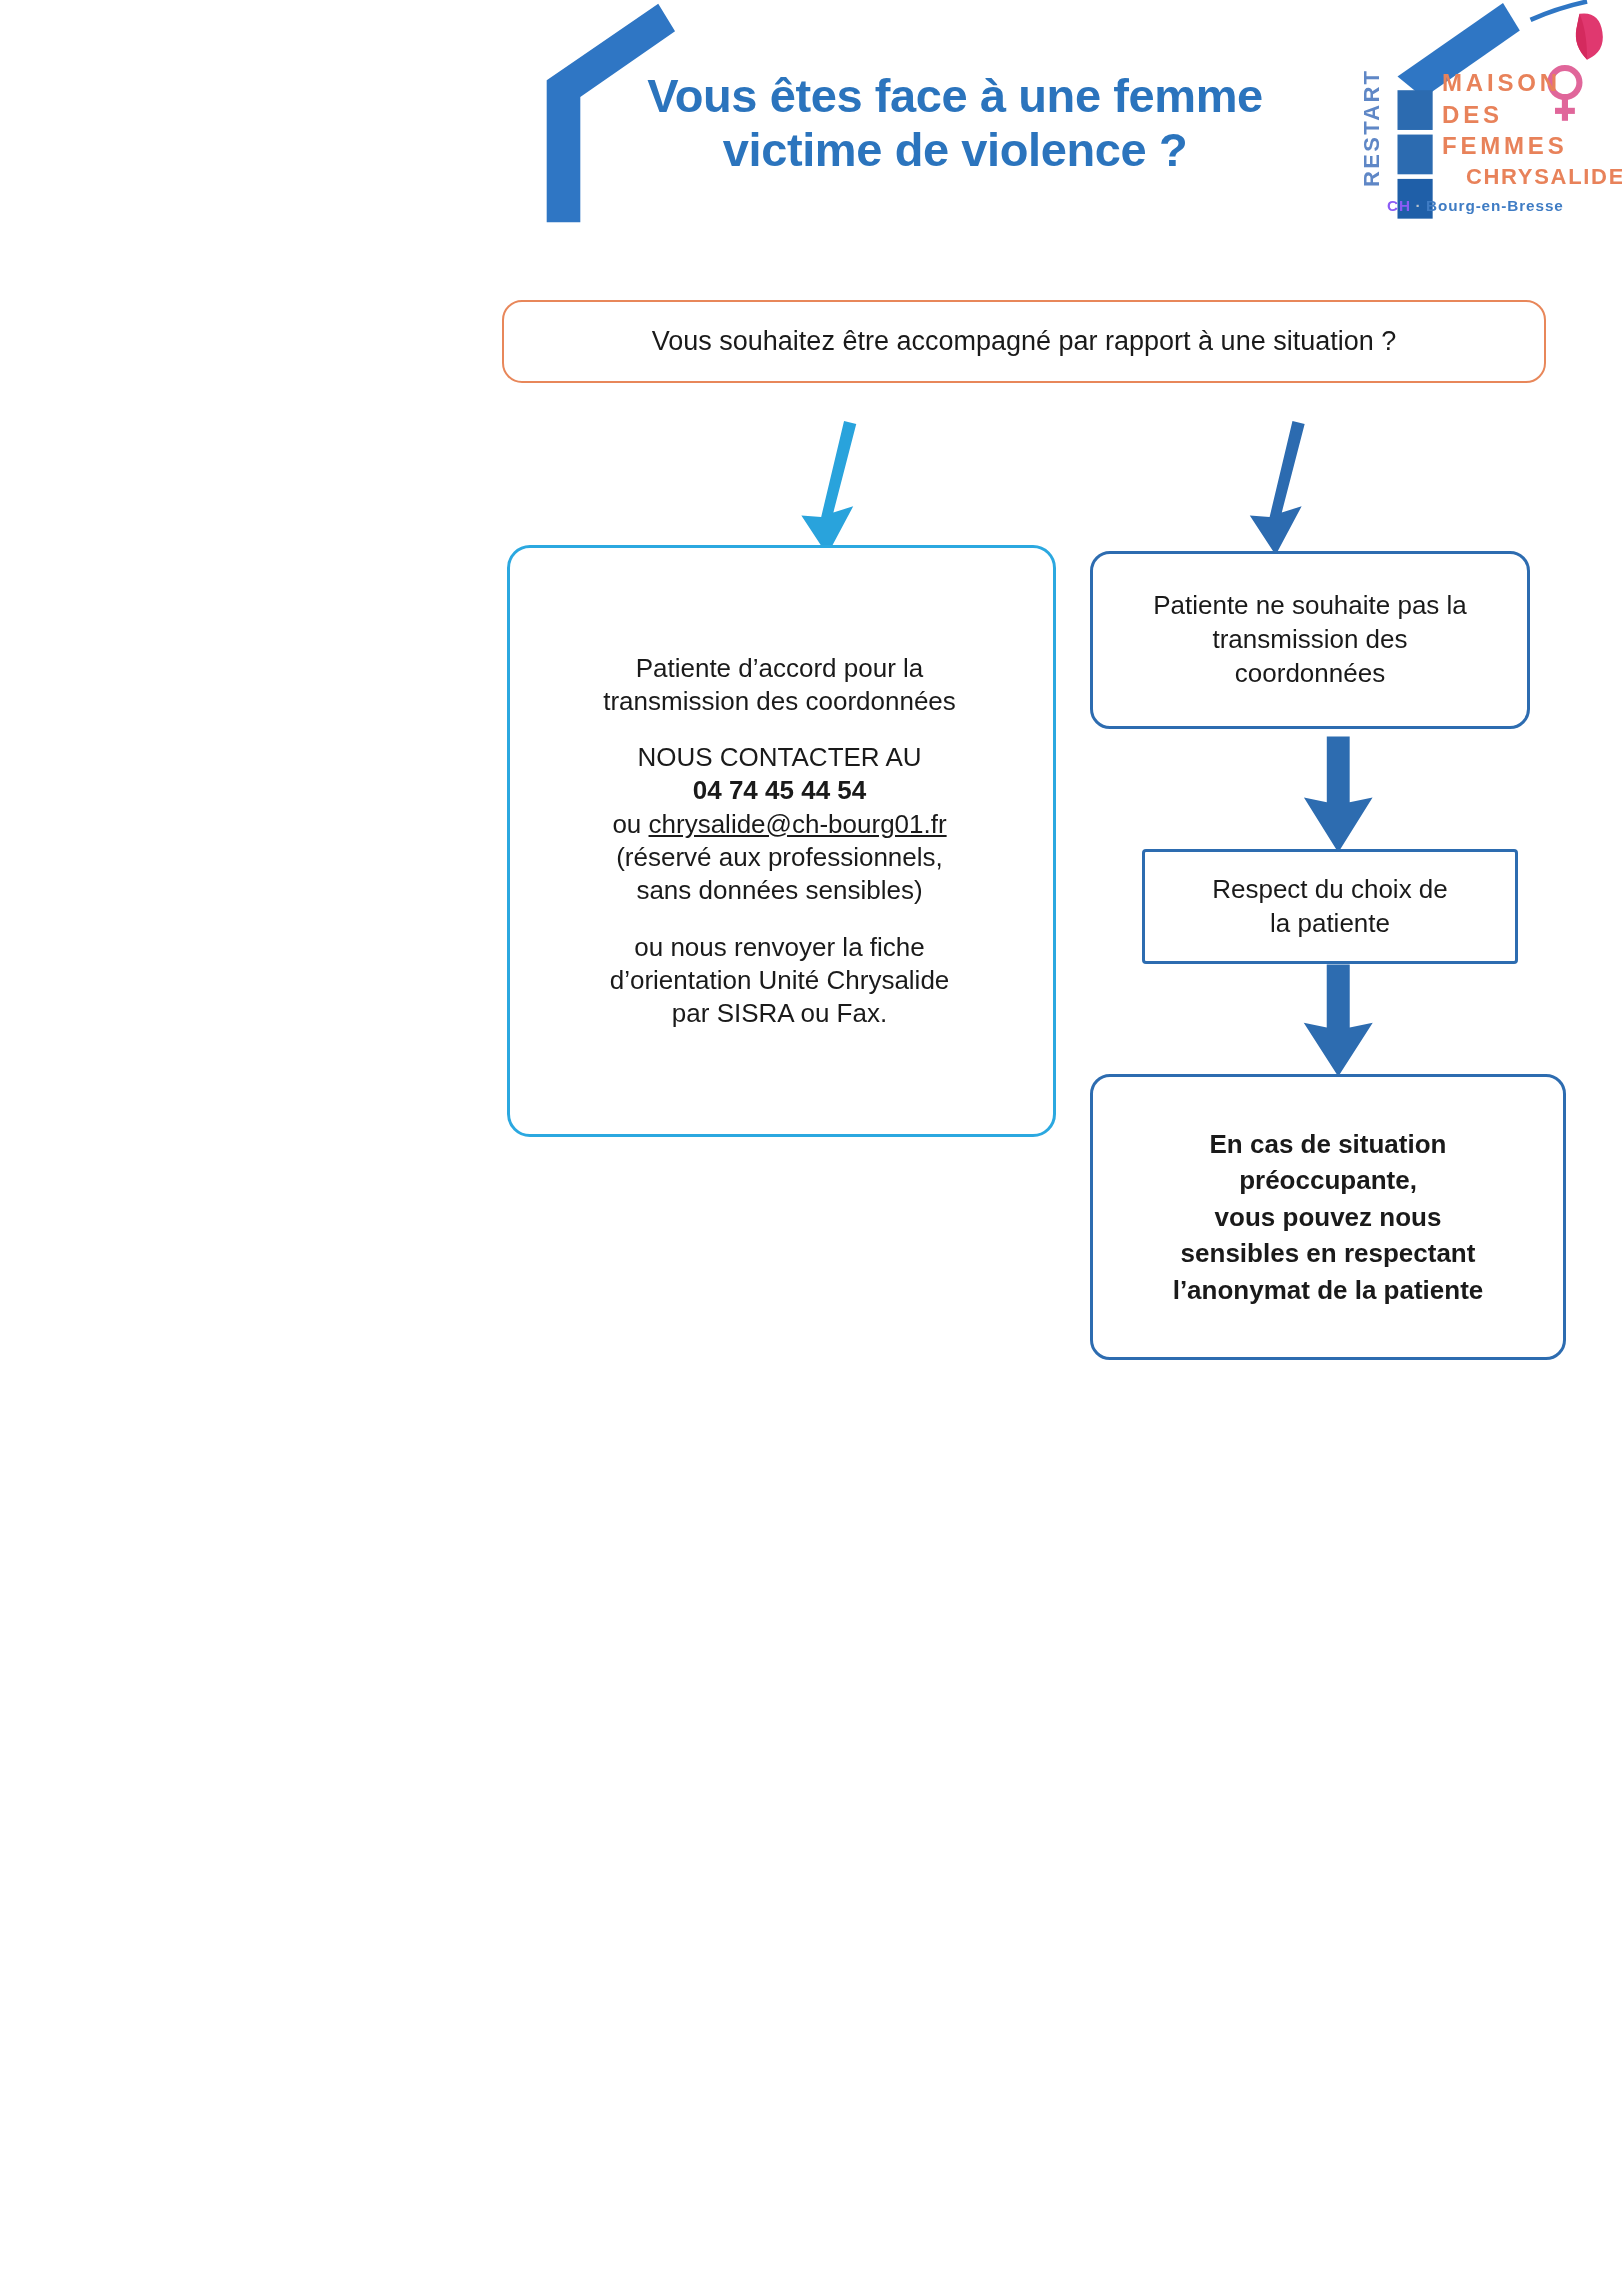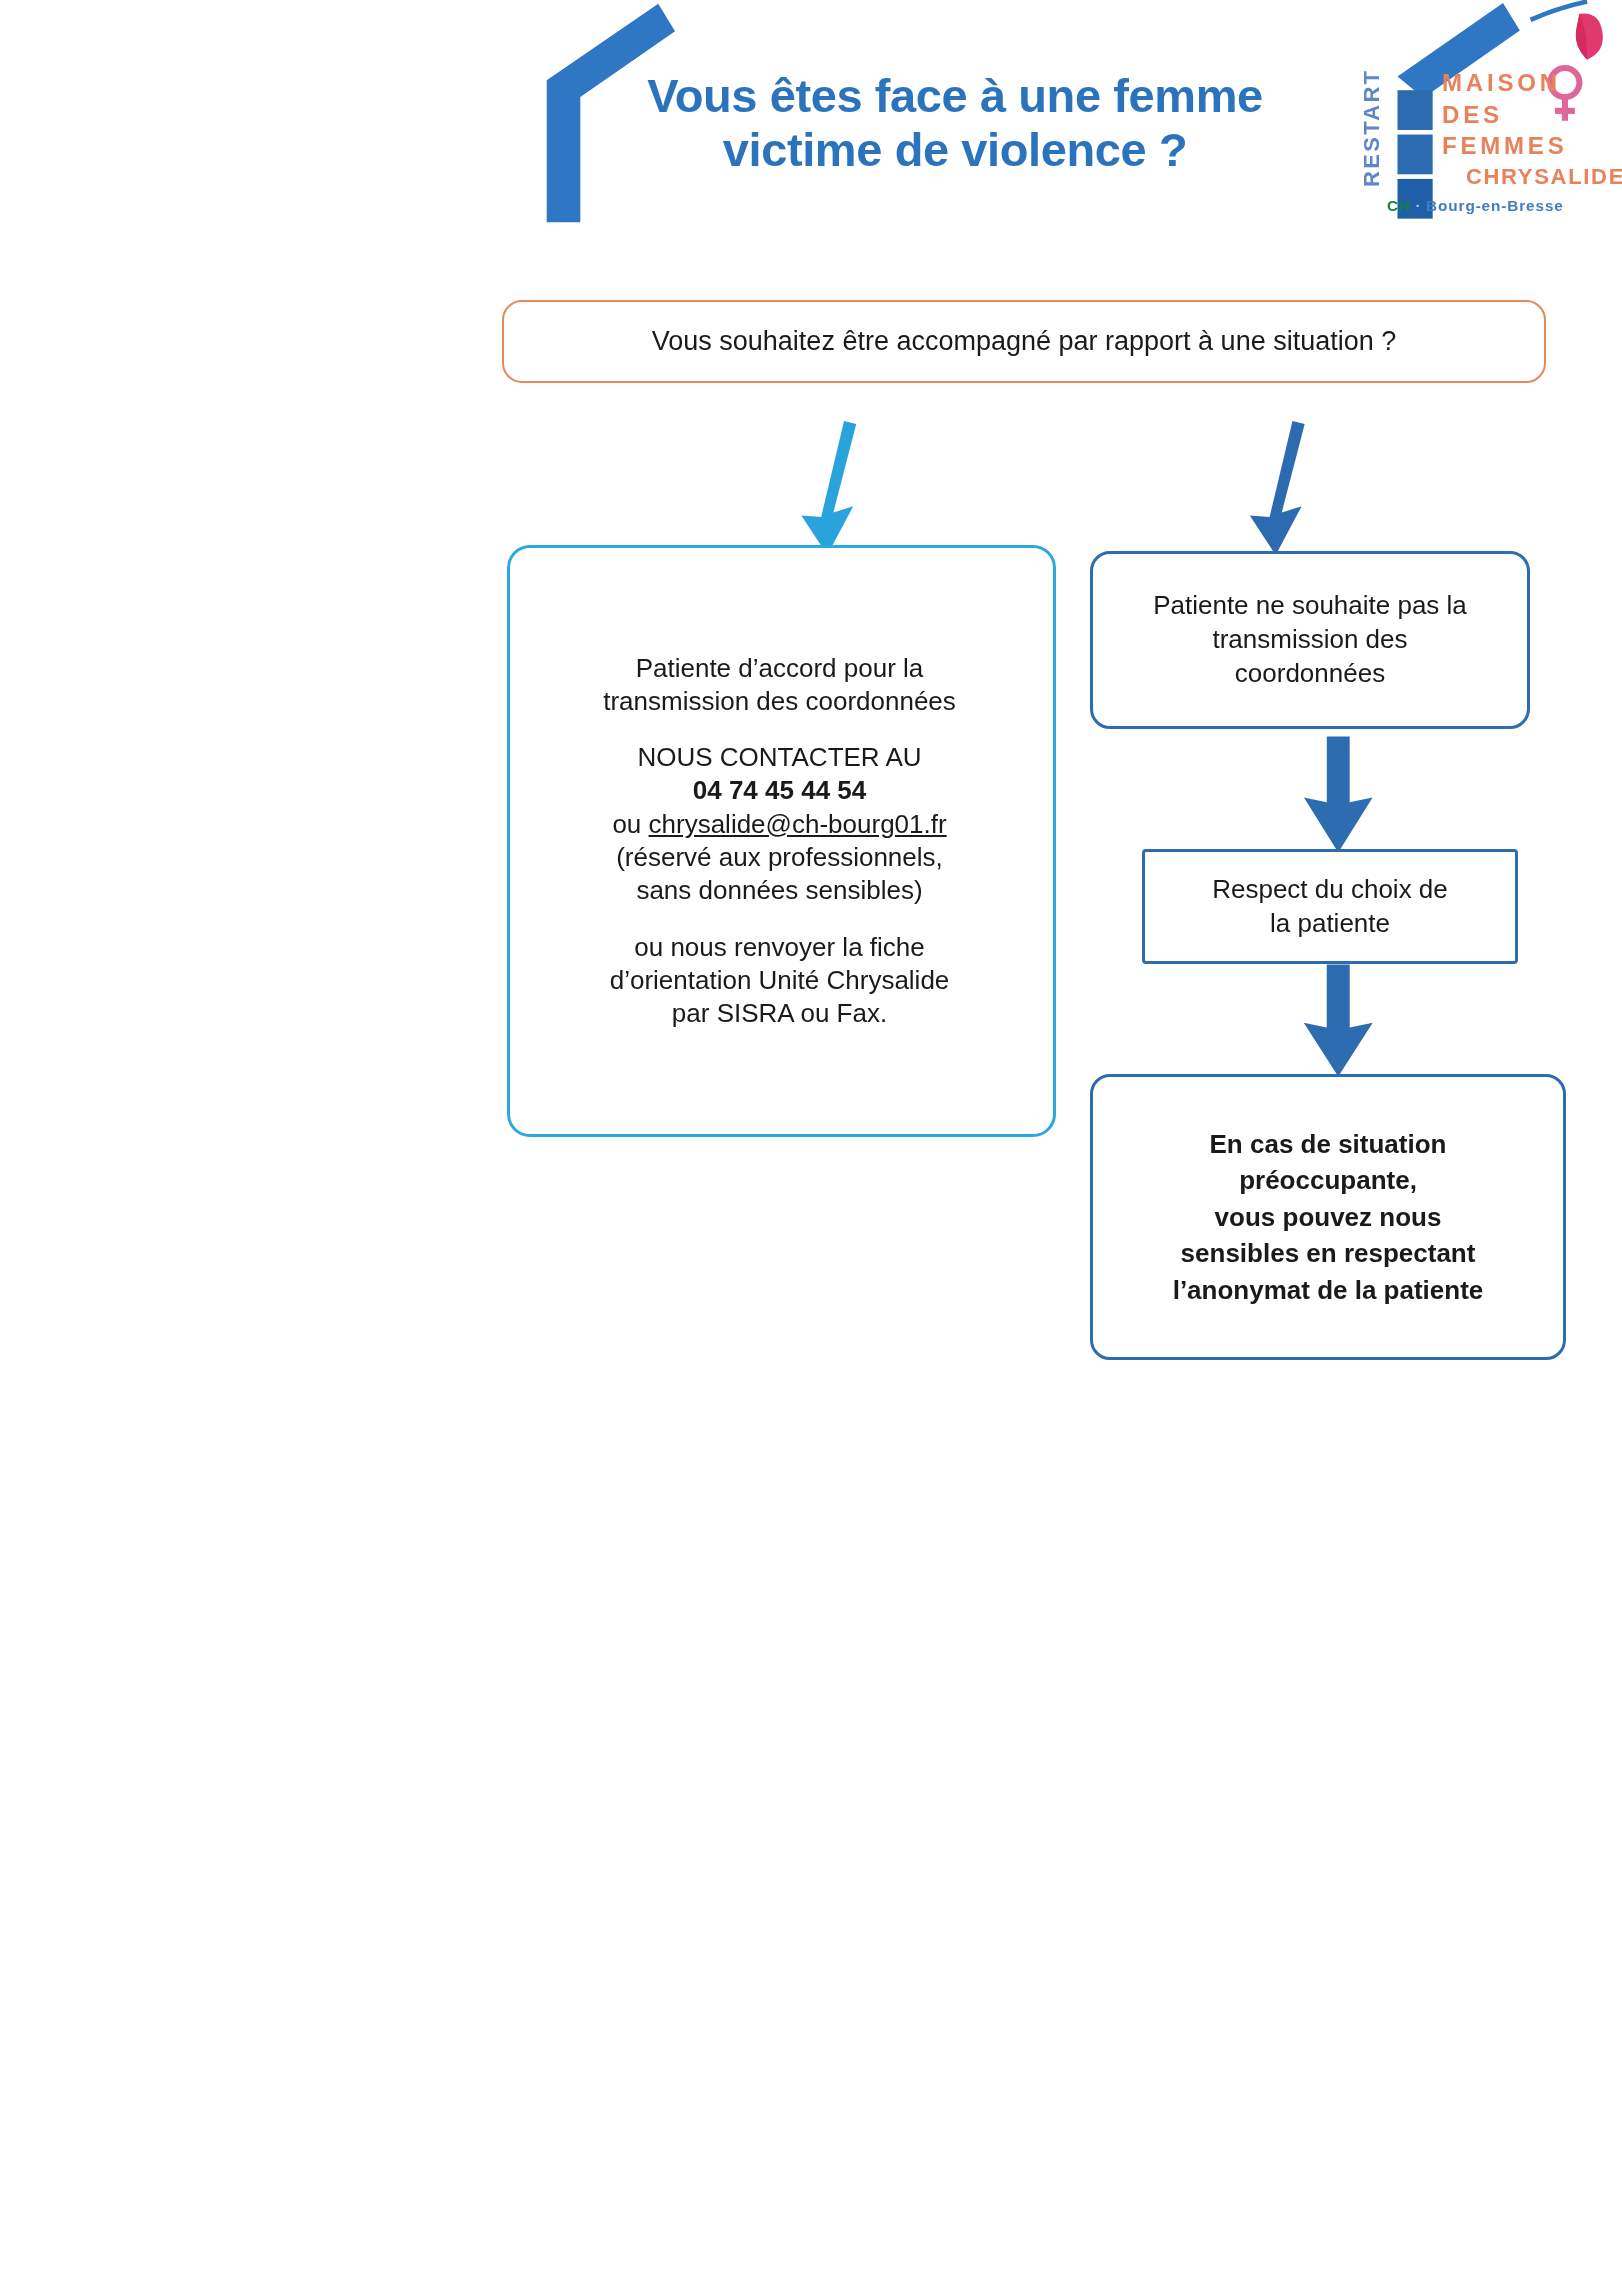--- a/index.html
+++ b/index.html
@@ -89,21 +89,21 @@
   }
   #logo-sub {
     position: absolute;
     left: 37px;
     top: 197px;
     font-size: 15.3px;
     font-weight: bold;
     letter-spacing: 0.9px;
     white-space: nowrap;
   }
-  #logo-sub .ch { color: #15803d; }
+  #logo-sub .ch { color: #8b5cf6; }
   #logo-sub .dot { color: #b9c2cd; }
   #logo-sub .city { color: #3f7cc4; }
 
   
   .box {
     position: absolute;
     box-sizing: border-box;
     background: #ffffff;
     display: flex;
     flex-direction: column;

